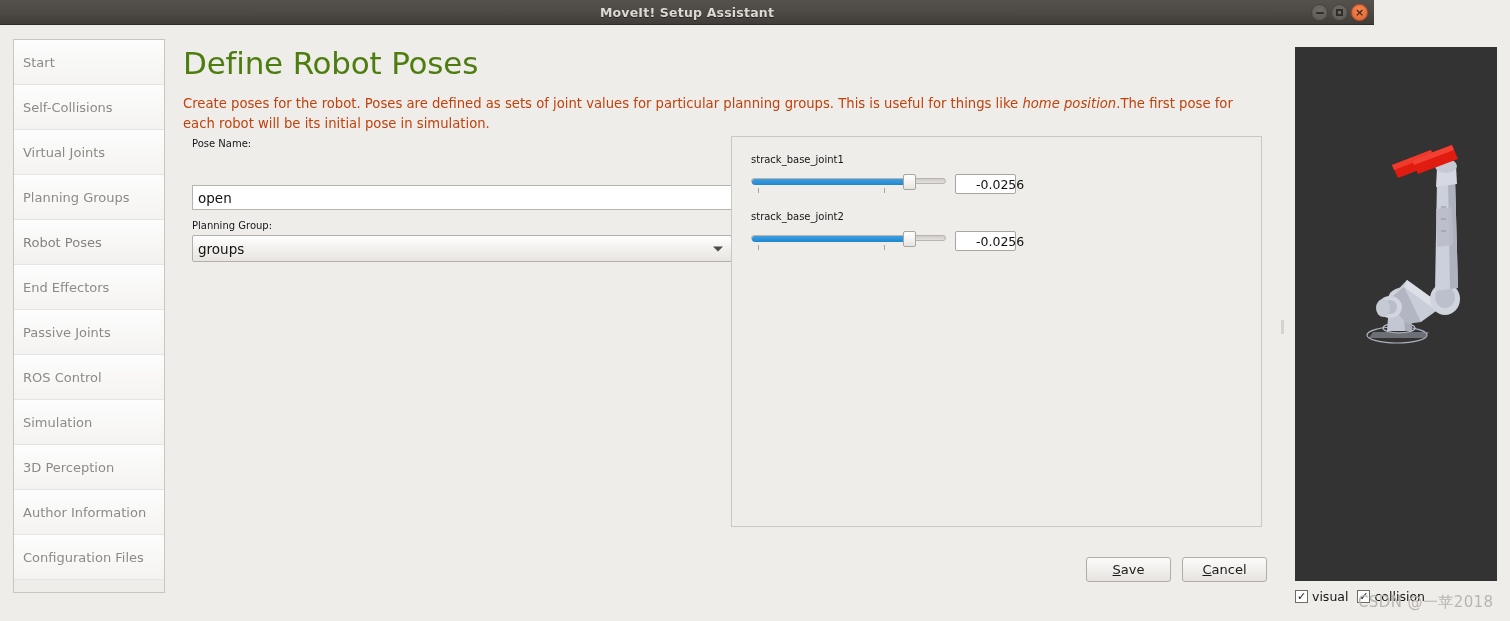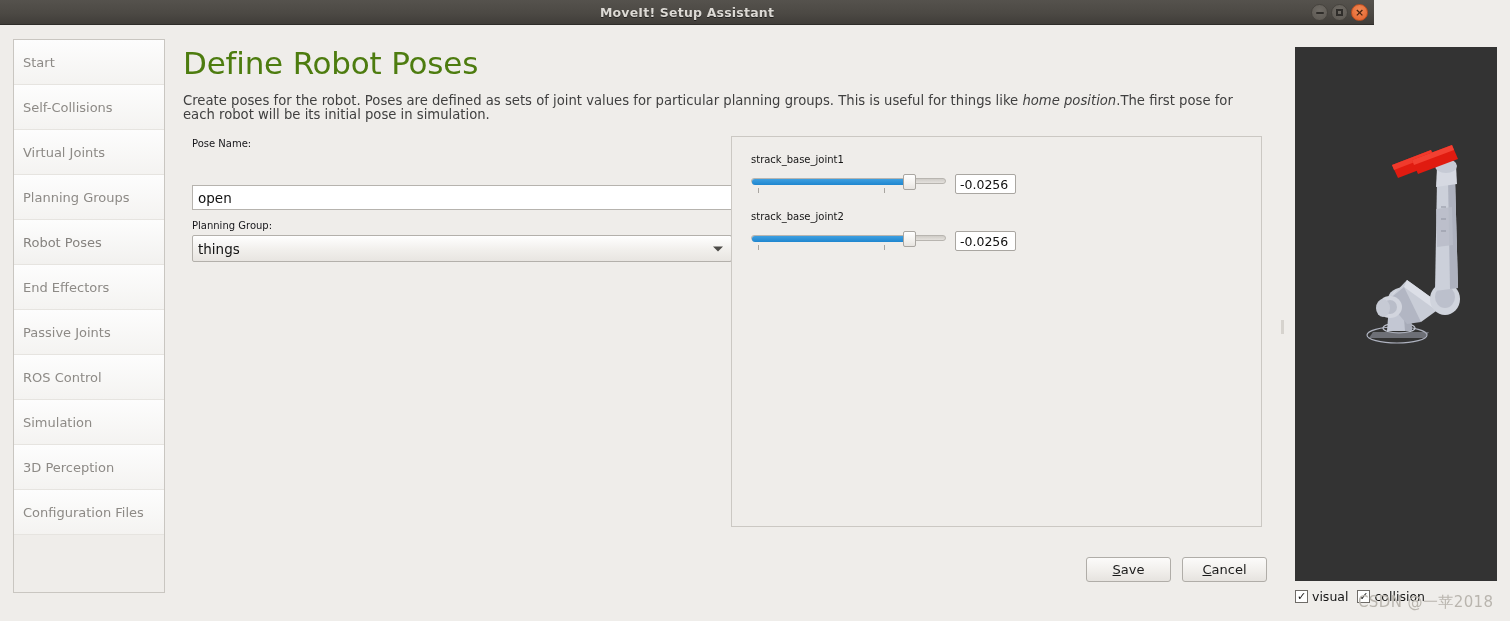--- a/index.html
+++ b/index.html
@@ -78,21 +78,21 @@
     background: #efedea; height: 60px;
   }
 
   
   .main { position: absolute; left: 183px; top: 39px; width: 1095px; height: 575px; }
   .page-title {
     font-size: 31px; font-weight: normal; color: #4d7c0f;
     margin: 6px 0 0 0; letter-spacing: -.2px;
   }
   .page-desc {
-    font-size: 13.2px; color: #404040; line-height: 14px;
+    font-size: 13.2px; color: #c2410c; line-height: 20px;
     margin-top: 13px; width: 1078px;
   }
   .page-desc i { font-style: italic; }
 
   
   .form-col { position: absolute; left: 9px; top: 99px; width: 540px; }
   .field-label { font-size: 10px; color: #16161a; margin-bottom: 4px; }
   .text-input {
     width: 540px; height: 25px;
     border: 1px solid #b6b3ae;
@@ -157,21 +157,21 @@
     position: absolute; top: 15px; width: 1px; height: 5px; background: #a8a5a0;
   }
   .spin {
     margin-left: 9px; margin-top: 1px;
     width: 61px; height: 20px;
     border: 1px solid #a9a6a1;
     border-radius: 2px;
     background: #ffffff;
     font-size: 12.5px; color: #101010;
     display: flex; align-items: center;
-    padding-left: 4px;
+    padding-left: 20px;
   }
 
   
   .actions {
     position: absolute; left: 903px; top: 518px;
     display: flex; gap: 11px;
   }
   .btn {
     width: 85px; height: 25px;
     border: 1px solid #b0ada8;
@@ -265,40 +265,43 @@
   <div class="nav-item">
     <span>ROS Control</span>
   </div>
   <div class="nav-item">
     <span>Simulation</span>
   </div>
   <div class="nav-item">
     <span>3D Perception</span>
   </div>
   <div class="nav-item">
+    <span>Author Information</span>
+  </div>
+  <div class="nav-item">
     <span>Configuration Files</span>
   </div>
   <div class="nav-filler"></div>
 </div>
 
 <div class="main">
 
   <div class="page-title">Define Robot Poses</div>
 
   <div class="page-desc">
     <span>Create poses for the robot. Poses are defined as sets of joint values for particular planning groups. This is useful for things like </span><i>home position</i><span>.The first pose for each robot will be its initial pose in simulation.</span>
   </div>
 
   <div class="form-col">
     <div class="field-label">Pose Name:</div>
     <input class="text-input" type="text" value="open" style="">
     <div class="spacer-10"></div>
     <div class="field-label">Planning Group:</div>
     <div class="combo">
-      <span class="combo-value">things</span>
+      <span class="combo-value">groups</span>
       <span class="combo-arrow"></span>
     </div>
   </div>
 
   <div class="joints-box">
 
     <div class="joint-row">
       <div class="joint-name">strack_base_joint1</div>
       <div class="joint-ctrl">
         <div class="slider">

